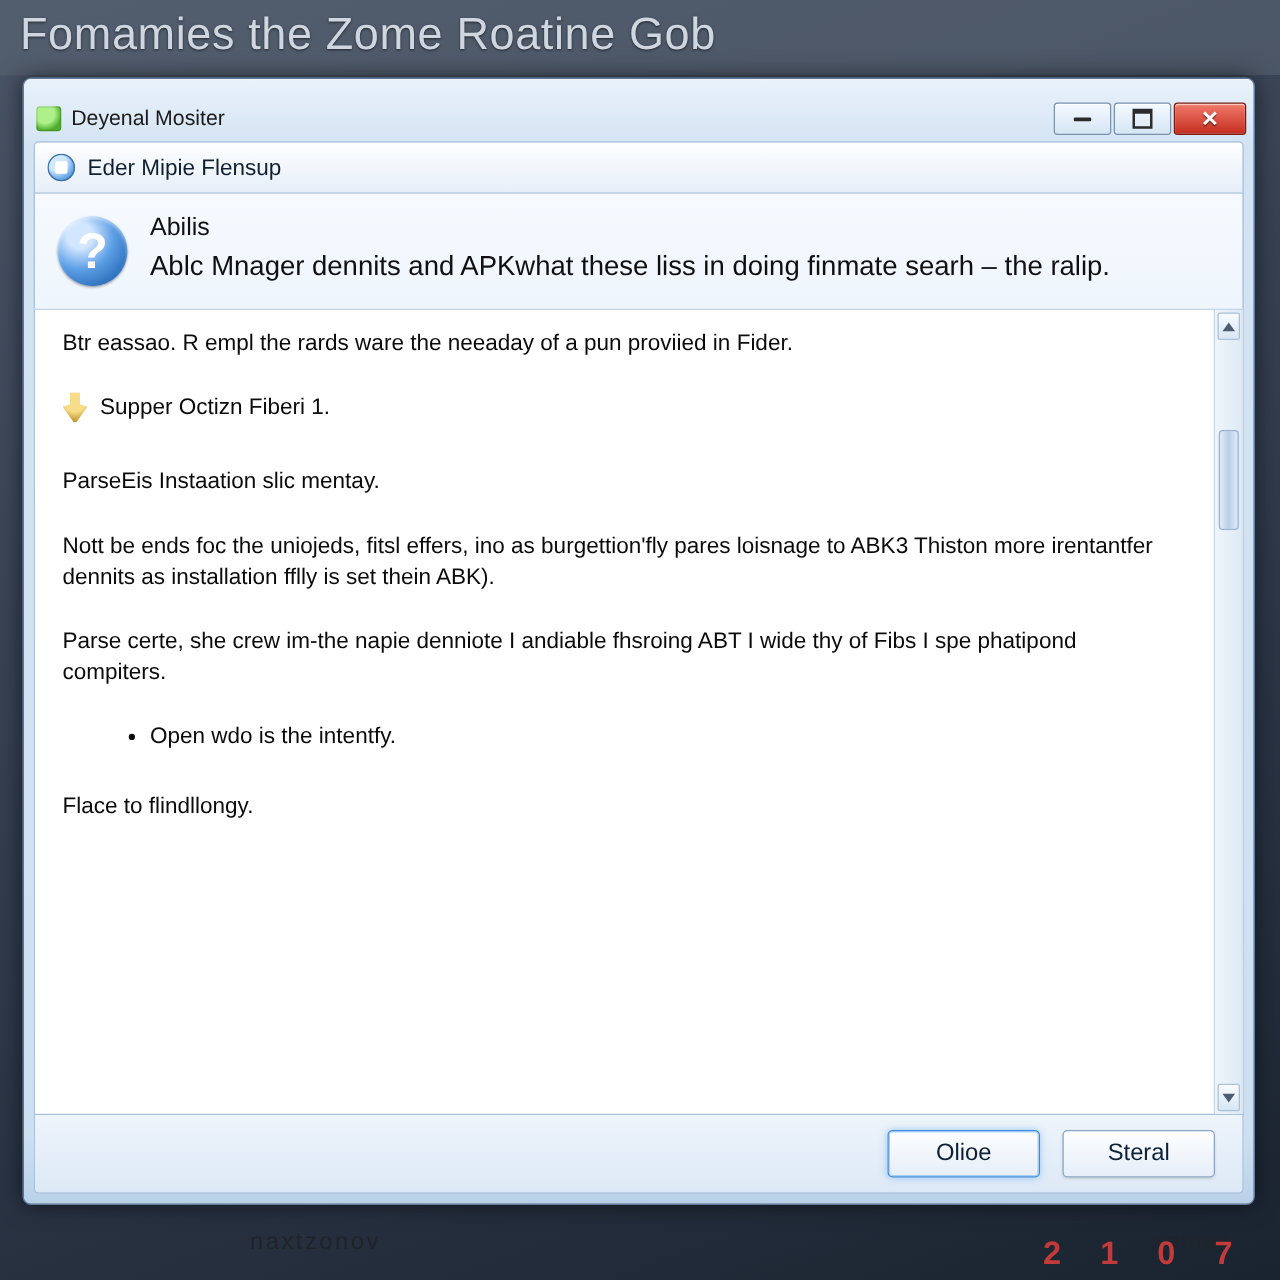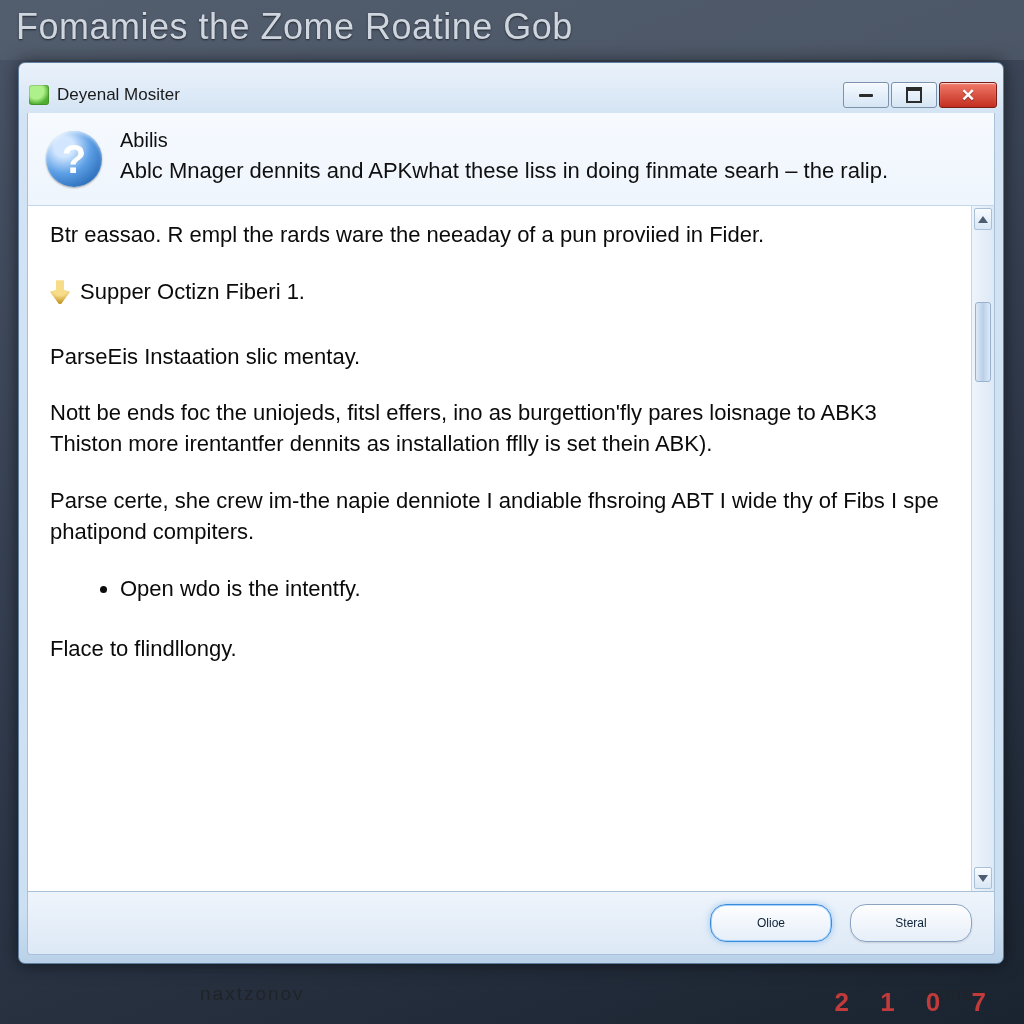--- a/index.html
+++ b/index.html
@@ -165,21 +165,21 @@
     flex: 1;
     border: 1px solid #a9c0d9;
     border-top: 1px solid #c4d6ea;
     background: #ffffff;
     display: flex;
     min-height: 0;
   }
   .body-content {
     flex: 1;
     padding: 14px 22px 14px 22px;
-    font-size: 22px;
+    font-size: 18px;
     color: #0b0b0b;
     line-height: 1.4;
     overflow: hidden;
   }
   .body-content p { margin: 0 0 26px 0; }
   .body-content .line-with-icon {
     display: flex; align-items: center; gap: 10px; margin-bottom: 34px;
   }
   .pin-icon {
     width: 20px; height: 24px;
@@ -222,23 +222,23 @@
     align-items: center;
     justify-content: flex-end;
     gap: 18px;
     padding: 0 22px;
     border-radius: 0 0 4px 4px;
   }
   .btn {
     min-width: 120px;
     height: 36px;
     border: 1px solid #8aa4c2;
-    border-radius: 16px;
+    border-radius: 4px;
     background: linear-gradient(#fdfeff, #e6eef8);
-    font-size: 12px;
+    font-size: 19px;
     color: #0c2138;
     display: flex; align-items: center; justify-content: center;
     box-shadow: 0 1px 0 rgba(255,255,255,0.8) inset, 0 1px 2px rgba(0,0,0,0.12);
     cursor: default;
   }
   .btn.primary {
     border-color: #3e8bd8;
     box-shadow: 0 0 0 1px #9fd0ff inset, 0 0 6px rgba(80,160,240,0.5);
   }
 </style>
@@ -269,20 +269,24 @@
         </div>
         <div class="win-btn">
           <div class="glyph-max"></div>
         </div>
         <div class="win-btn close">
           <div class="glyph-x">✕</div>
         </div>
       </div>
     </div>
 
+    <div class="subheader">
+      <div class="sh-icon"></div>
+      <div class="sh-text">Eder Mipie Flensup</div>
+    </div>
 
     <div class="info-banner">
       <div class="qmark">?</div>
       <div class="banner-text">
         <span class="bt-title">Abilis</span>
         <span>Ablc Mnager dennits and APKwhat these liss in doing finmate searh – the ralip.</span>
       </div>
     </div>
 
     <div class="body-frame">

